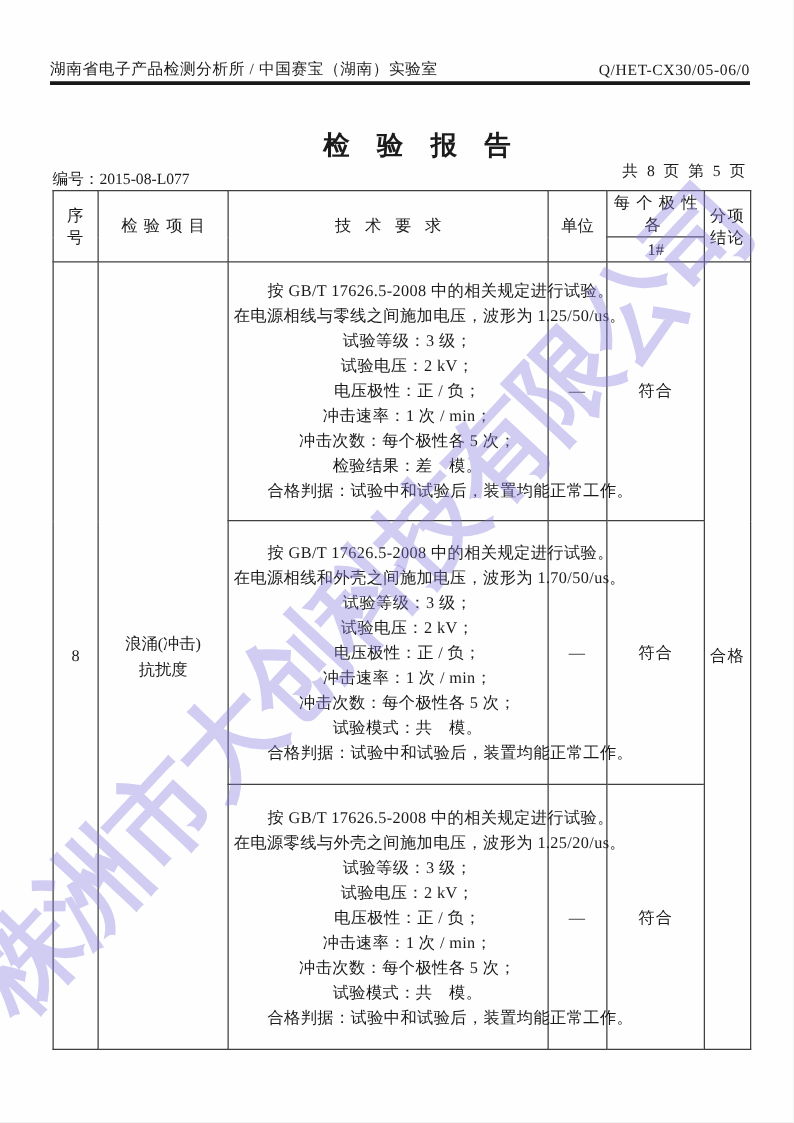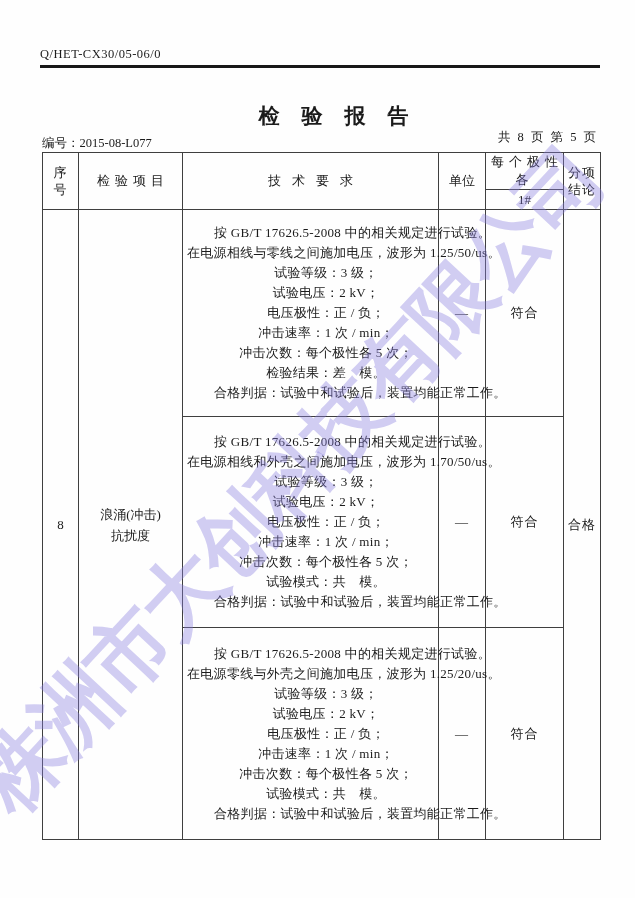--- a/index.html
+++ b/index.html
@@ -78,20 +78,21 @@
     color:rgba(136,125,224,0.38);
     pointer-events:none;
   }
 </style>
 </head>
 <body>
 
 <div class="page">
 
   <div class="lab-row">
+    <span>湖南省电子产品检测分析所 / 中国赛宝（湖南）实验室</span>
     <span>Q/HET-CX30/05-06/0</span>
   </div>
   <div class="header-rule"></div>
 
   <h1 class="report-title">检验报告</h1>
 
   <div class="meta-row">
     <span class="report-number"><span>编号：</span><span>2015-08-L077</span></span>
     <span class="page-indicator">共 8 页  第 5 页</span>
   </div>

